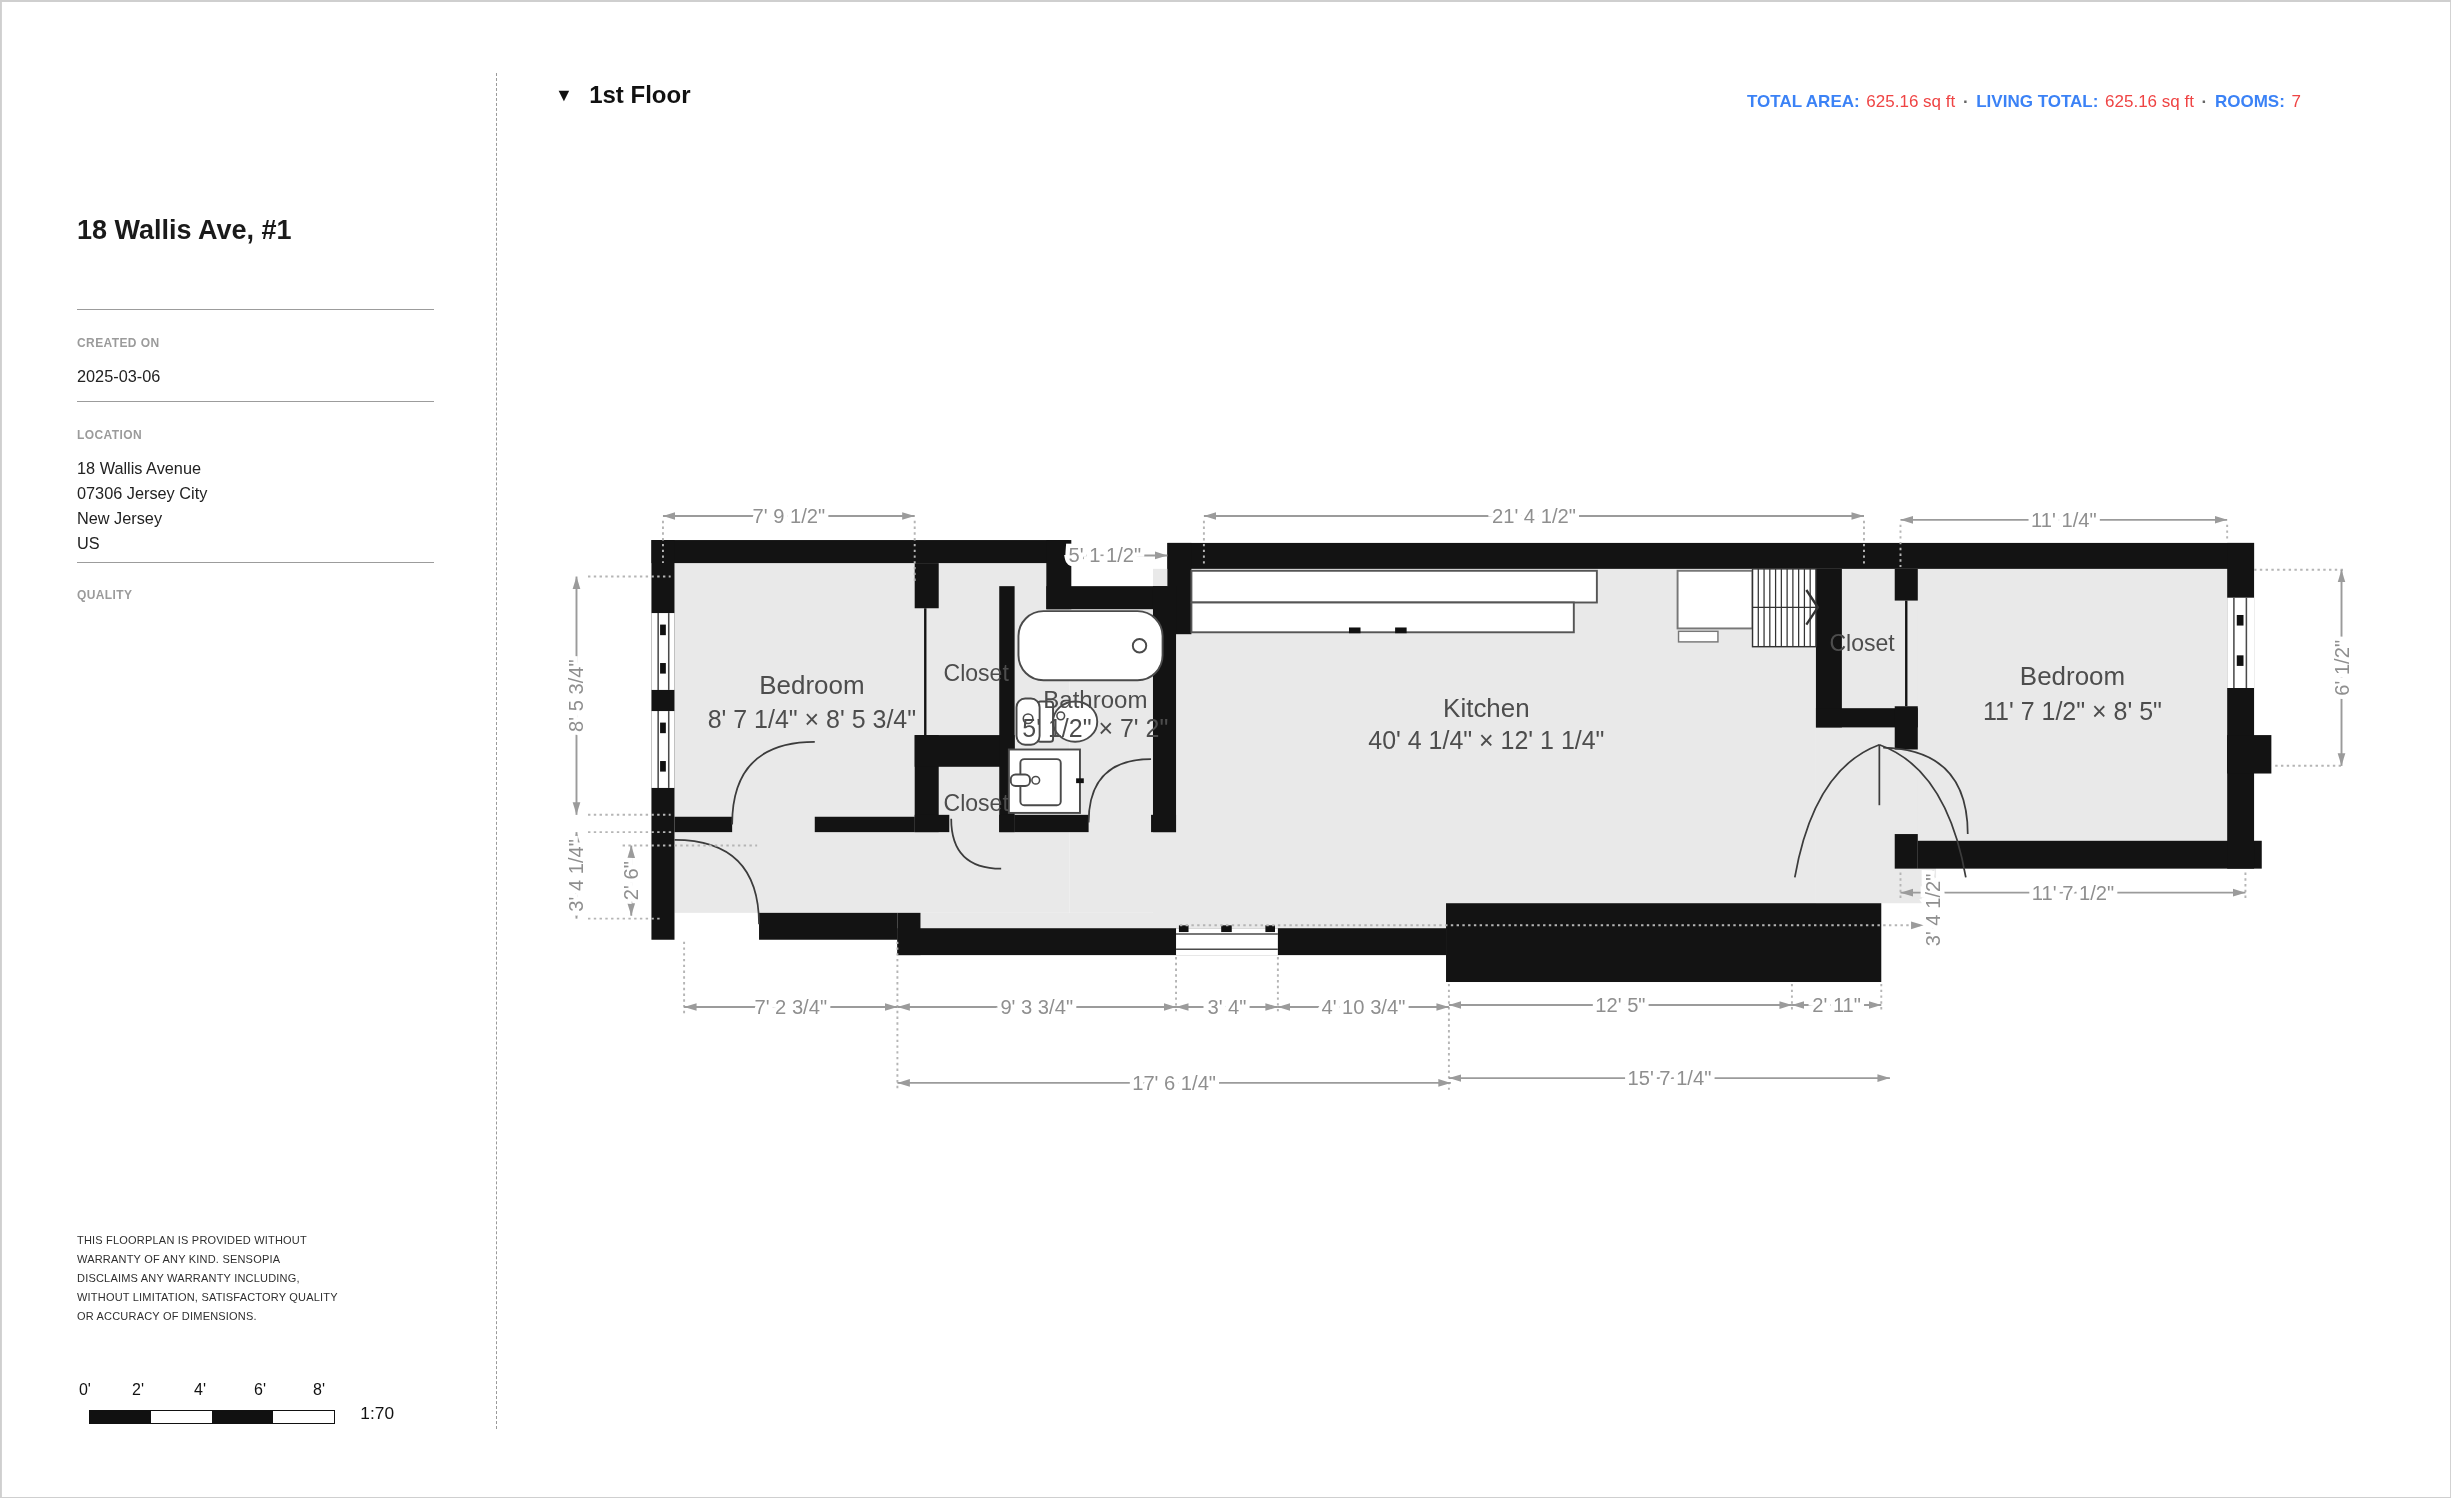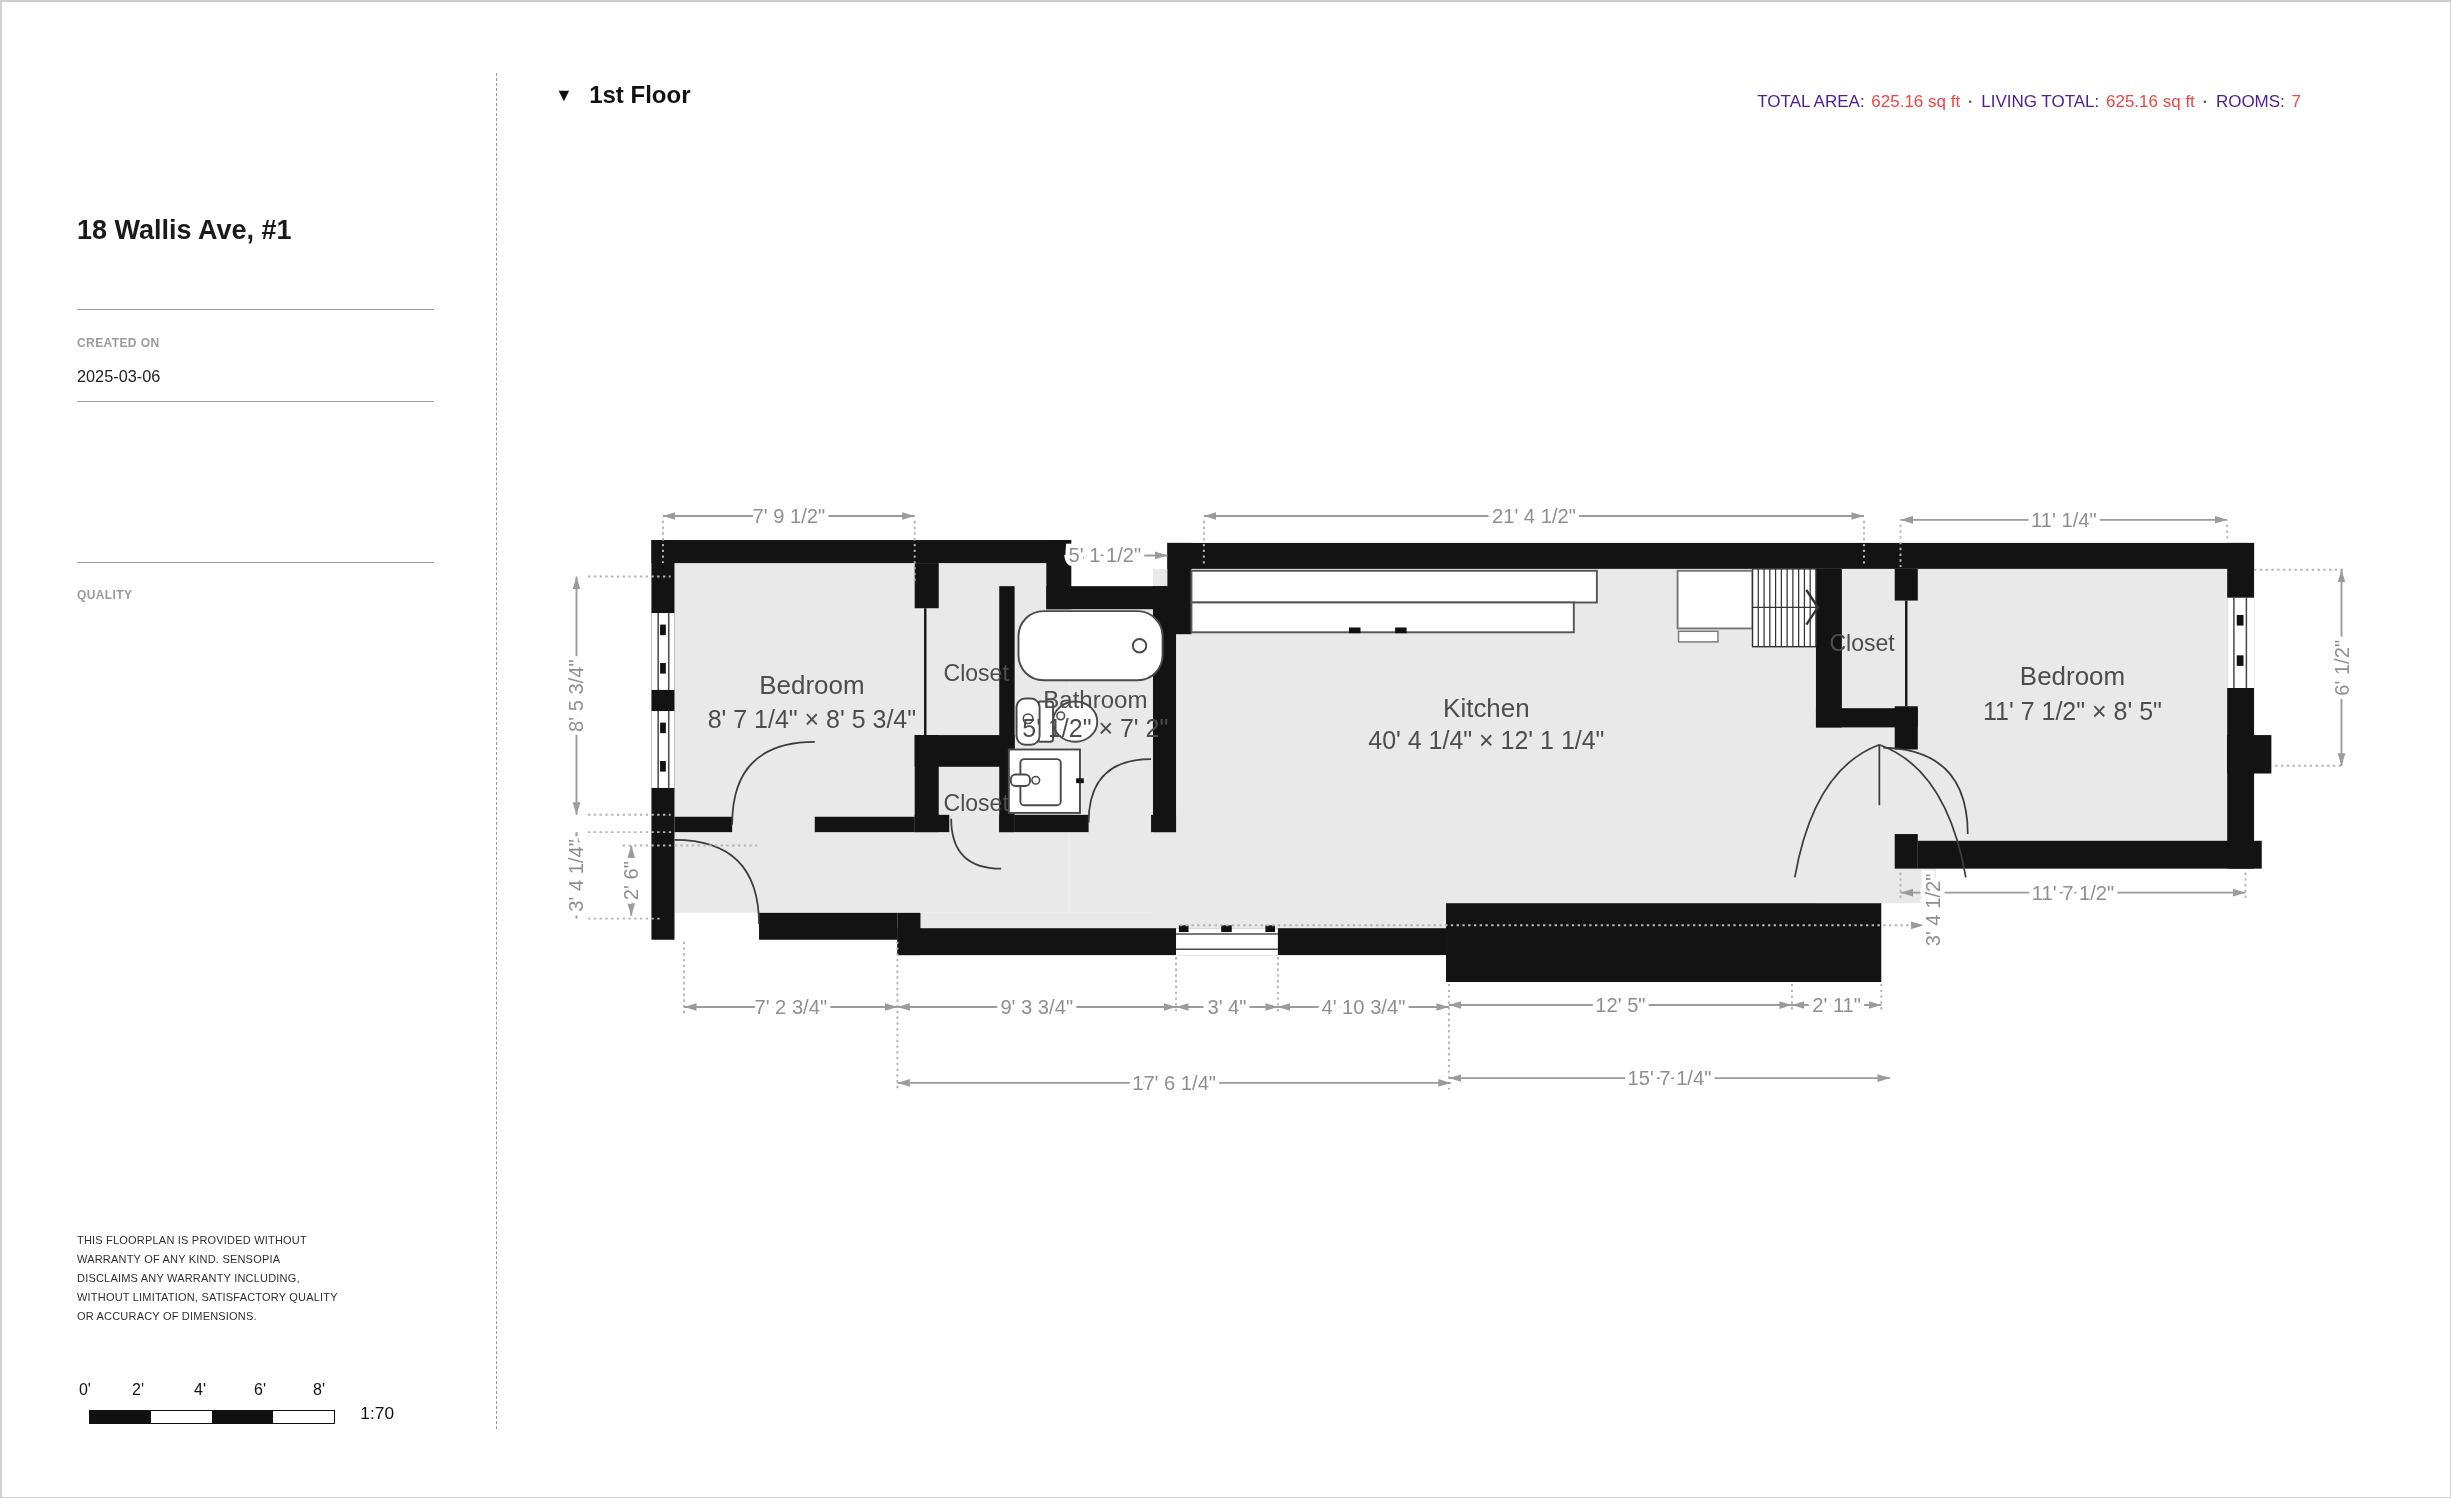--- a/index.html
+++ b/index.html
@@ -22,21 +22,21 @@
   .bar i{flex:1;}
   .bar i:nth-child(odd){background:#111;}
   .bar i:nth-child(even){background:#fff;}
   .ratio{font-size:17.3px;color:#111;}
   .sep{position:absolute;left:496px;top:73px;height:1356px;width:0;border-left:1.9px dashed #9a9a9a;}
   
   .floor-hd{position:absolute;left:555px;top:81px;display:flex;align-items:center;gap:16.3px;
             font-size:24px;font-weight:bold;color:#111;}
   .tri{font-size:18px;line-height:1;}
   .stats{position:absolute;top:92px;right:151px;font-size:17px;color:#222;white-space:nowrap;}
-  .stats .s-label{color:#4c1d95;font-weight:normal;}
+  .stats .s-label{color:#3b82f6;font-weight:bold;}
   .stats .s-val{color:#ef4444;margin-left:6.7px;text-align:right;}
   .stats .mid{color:#666;margin:0 7.7px;font-weight:bold;}
   
   svg.plan{position:absolute;left:0;top:0;}
   .wall{fill:#131313;}
   .floor{fill:#e9e9e9;}
   .fix{fill:#ffffff;stroke:#4a4a4a;stroke-width:2;}
   .fixthin{fill:none;stroke:#4a4a4a;stroke-width:1.6;}
   .door{fill:none;stroke:#3c3c3c;stroke-width:1.8;}
   .doorline{stroke:#131313;stroke-width:2.5;}
@@ -57,20 +57,29 @@
 
   <div class="sb-title">18 Wallis Ave, #1</div>
   <div class="hr" style="top:309px"></div>
 
   <div class="sb-block" style="top:331px">
     <div class="sb-label">CREATED ON</div>
     <div>2025-03-06</div>
   </div>
   <div class="hr" style="top:401px"></div>
 
+  <div class="sb-block" style="top:423px">
+    <div class="sb-label">LOCATION</div>
+    <div id="loc-lines">
+        <div>18 Wallis Avenue</div>
+        <div>07306 Jersey City</div>
+        <div>New Jersey</div>
+        <div>US</div>
+      </div>
+  </div>
   <div class="hr" style="top:562px"></div>
 
   <div class="sb-block" style="top:583px">
     <div class="sb-label">QUALITY</div>
   </div>
 
   <div class="disclaimer" id="disc">
       <div>THIS FLOORPLAN IS PROVIDED WITHOUT</div>
       <div>WARRANTY OF ANY KIND. SENSOPIA</div>
       <div>DISCLAIMS ANY WARRANTY INCLUDING,</div>

